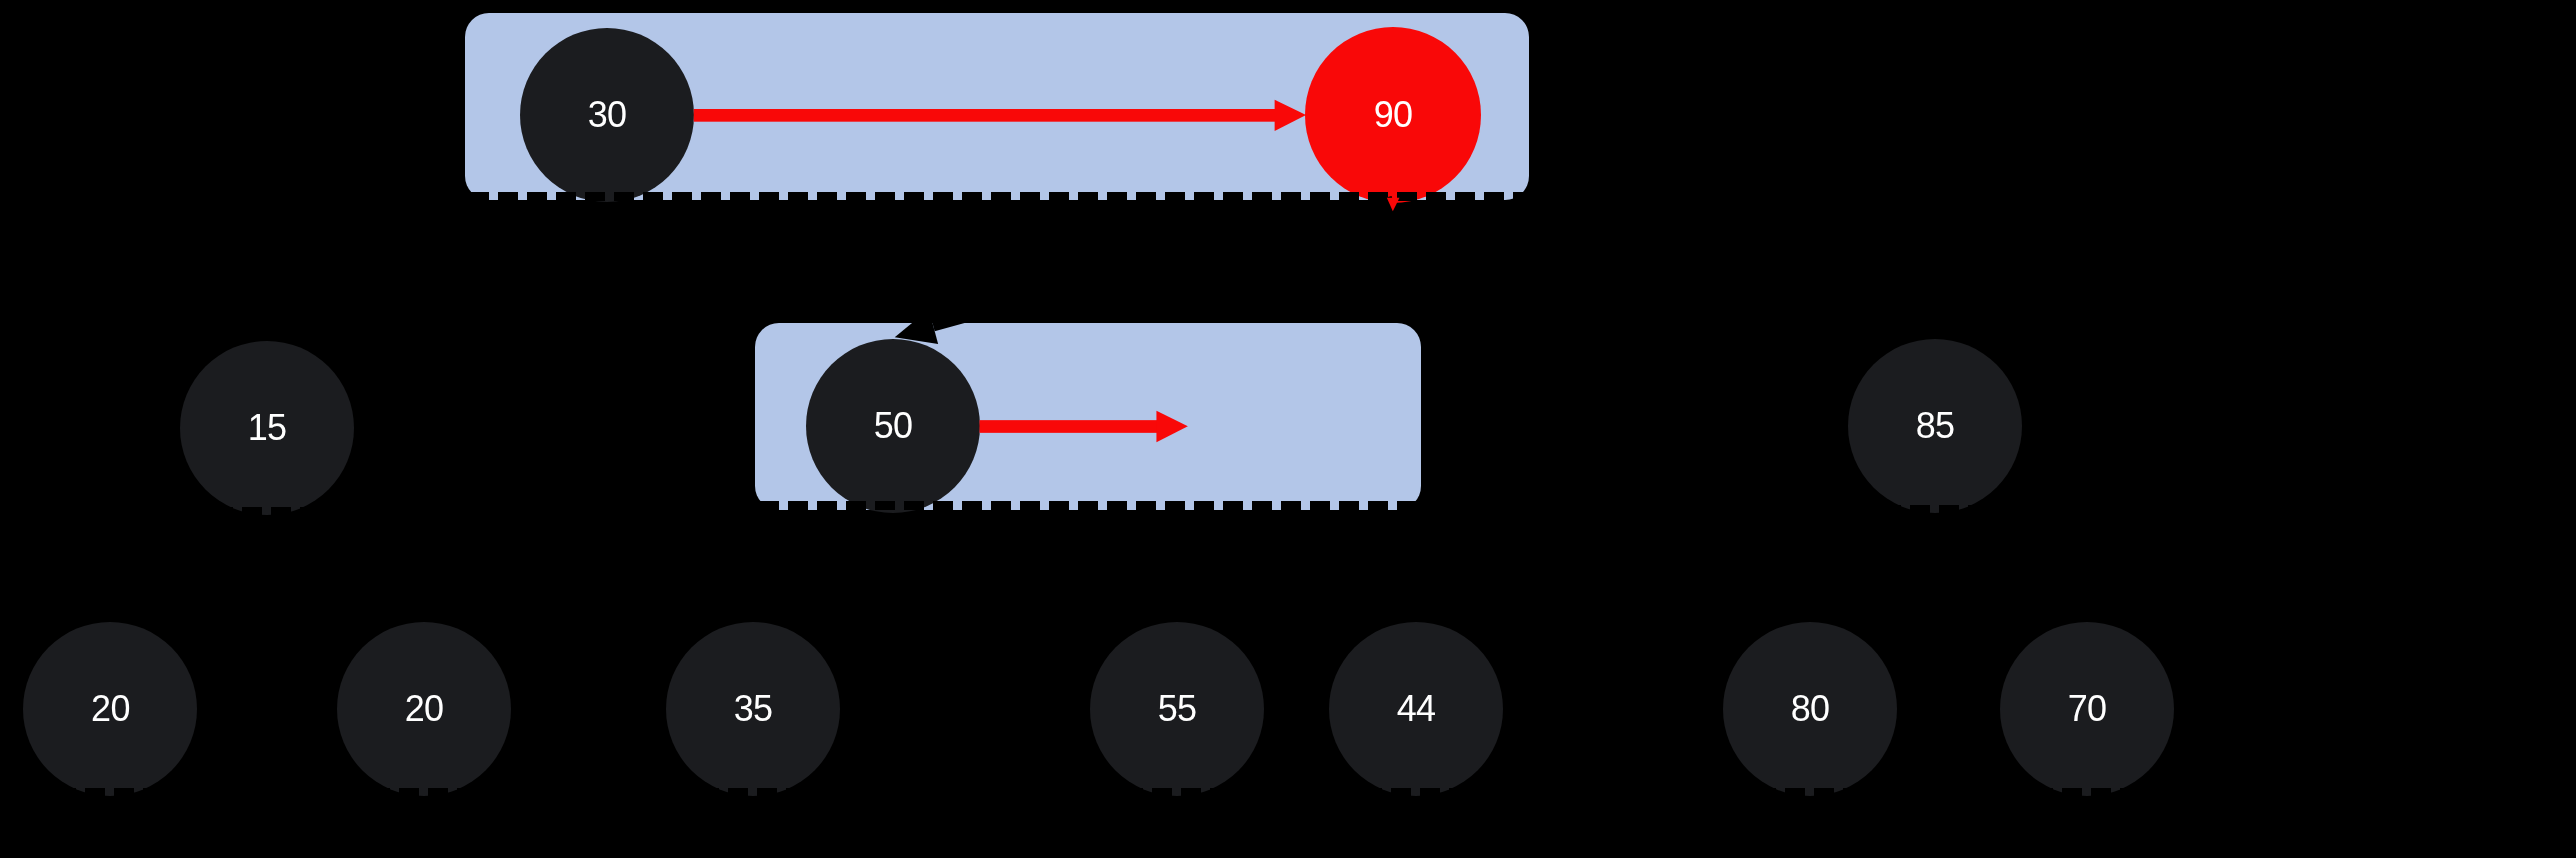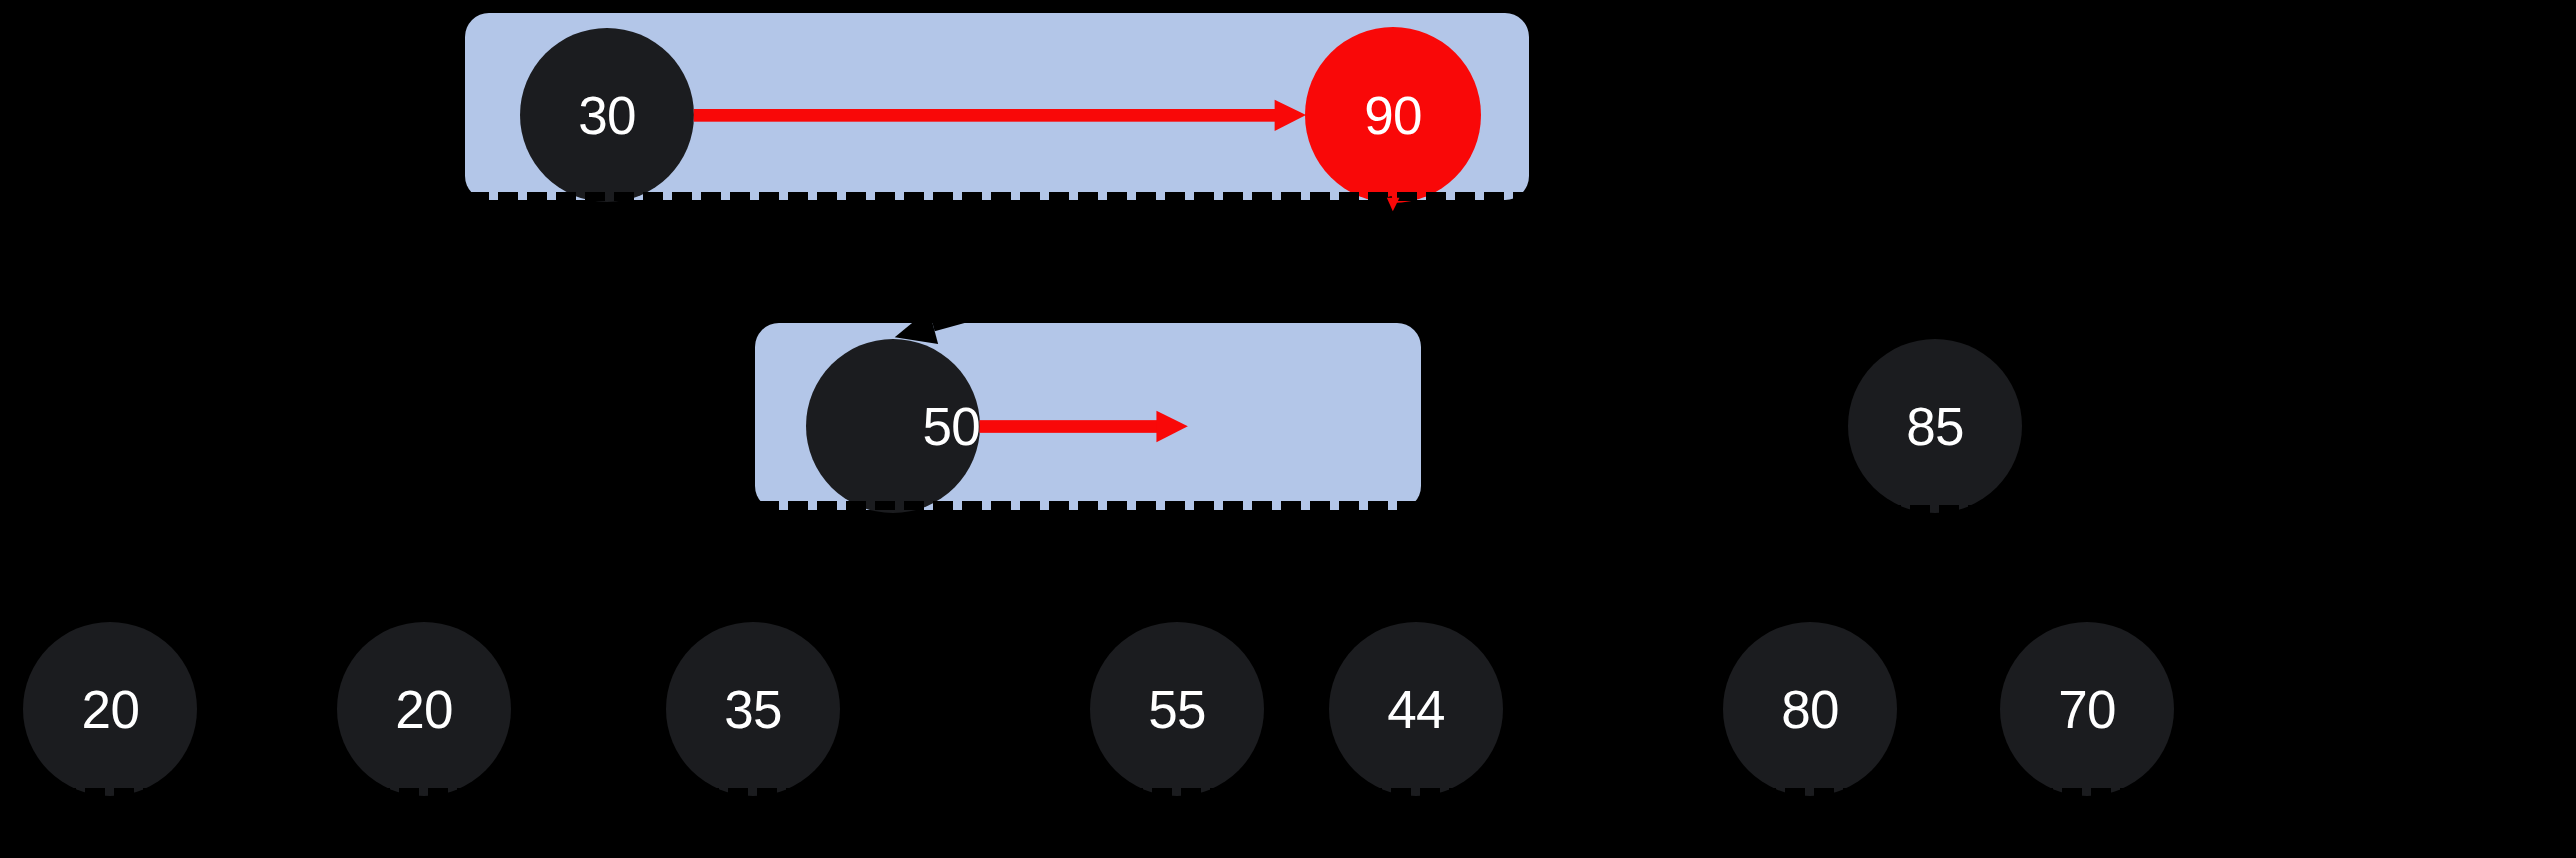--- a/index.html
+++ b/index.html
@@ -43,21 +43,21 @@
     content: "";
     position: absolute;
     left: 4px;
     right: 4px;
     bottom: -1.3px;
     height: 9.3px;
     background: repeating-linear-gradient(90deg, #000 0 20px, transparent 20px 29px);
   }
   .node .val {
     color: #ffffff;
-    font-size: 53px;
+    font-size: 36px;
     font-weight: 300;
     letter-spacing: -0.7px;
     line-height: 1;
     user-select: none;
   }
   svg.overlay {
     position: absolute;
     left: 0;
     top: 0;
     z-index: 4;
@@ -72,21 +72,24 @@
   <div class="hl-box" style="left:465px; top:13.4px; width:1064px; height:187px;"></div>
   <div class="hl-box" style="left:755px; top:323px; width:666px; height:187px;"></div>
 
   <div class="node" style="left:520px; top:28px;">
     <span class="val">30</span>
   </div>
   <div class="node red" style="left:1305px; top:27px; width:176px; height:176px;">
     <span class="val">90</span>
   </div>
 
-  <div class="node" style="left:806px; top:339px;justify-content:flex-end;">
+  <div class="node free" style="left:180px; top:341px;">
+    <span class="val">15</span>
+  </div>
+  <div class="node" style="left:806px; top:339px;">
     <span class="val">50</span>
   </div>
   <div class="node free" style="left:1848px; top:339px;">
     <span class="val">85</span>
   </div>
 
   <div class="node free" style="left:23.4px; top:622px;">
     <span class="val">20</span>
   </div>
   <div class="node free" style="left:337px; top:622px;">

